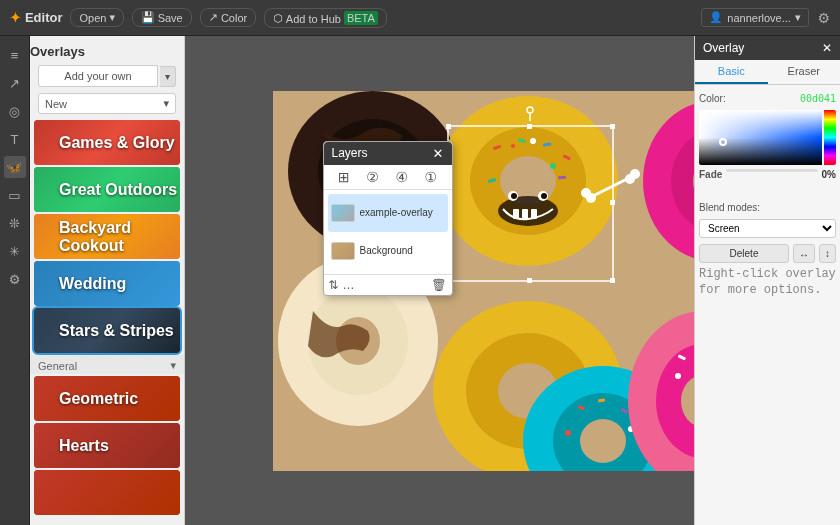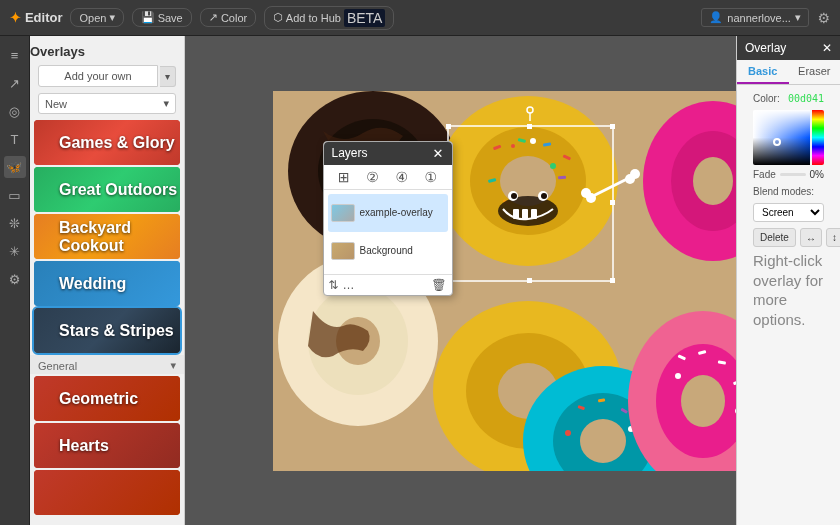--- a/index.html
+++ b/index.html
@@ -15,21 +15,21 @@
       gap: 8px;
       border-bottom: 1px solid #222;
     }
     .topbar-logo {
       display: flex; align-items: center; gap: 4px;
       color: #ddd; font-size: 13px; font-weight: bold;
     }
     .topbar-btn {
       background: none; border: 1px solid #555; border-radius: 8px;
       color: #ccc; padding: 2px 8px; font-size: 11px; cursor: pointer;
-      display: flex; align-items: center; gap: 3px;
+      display: flex; align-items: flex-end; gap: 3px;
     }
     .topbar-spacer { flex: 1; }
     .topbar-right { display: flex; align-items: center; gap: 8px; color: #ccc; font-size: 11px; }
     .topbar-right .user-btn {
       display: flex; align-items: center; gap: 4px;
       background: none; border: 1px solid #555; border-radius: 3px;
       color: #ccc; padding: 2px 8px; cursor: pointer; font-size: 11px;
     }
     .icon-gear, .icon-cog { font-size: 14px; color: #aaa; cursor: pointer; }
 
@@ -236,21 +236,21 @@
       padding: 3px 5px;
       border-top: 1px solid #ddd;
     }
     .layers-footer-icon { font-size: 12px; color: #555; cursor: pointer; }
 
     
     #overlay-panel {
       position: absolute;
       right: 0;
       top: 0;
-      width: 104px;
+      width: 146px;
       background: #f5f5f5;
       border-left: 1px solid #ccc;
       padding-bottom: 8px;
       z-index: 10;
       height: 100%;
     }
     .ovl-header {
       background: #3a3a3a;
       color: #fff;
       padding: 5px 8px;
@@ -266,25 +266,25 @@
     }
     .ovl-tab {
       flex: 1;
       text-align: center;
       padding: 5px 0;
       font-size: 11px;
       cursor: pointer;
       color: #555;
     }
     .ovl-tab.active {
-      border-bottom: 2px solid #a21caf;
+      border-bottom: 2px solid #0369a1;
       color: #3498db;
-      font-weight: bold;
-    }
-    .ovl-body { padding: 8px 16px 0; }
+      font-weight: normal;
+    }
+    .ovl-body { padding: 8px 4px 0; }
     .ovl-row {
       display: flex;
       justify-content: space-between;
       align-items: center;
       margin-bottom: 6px;
     }
     .ovl-label { font-size: 10px; color: #555; }
     .ovl-value { font-size: 10px; color: #333; }
     .color-picker-area {
       width: 100%;
@@ -345,29 +345,31 @@
     .flip-btn {
       background: #e8e8e8;
       border: 1px solid #ccc;
       border-radius: 3px;
       padding: 3px 5px;
       font-size: 10px;
       cursor: pointer;
       color: #333;
     }
     .ovl-hint {
-      font-size: 15px;
+      font-size: 12px;
       color: #888;
       line-height: 1.3;
+      font-family: Liberation Mono, monospace;
     }
     .fade-row {
       display: flex;
-      align-items: center;
+      align-items: flex-start;
       gap: 4px;
-      margin-bottom: 6px;
+      margin-bottom: 22px;
+      font-weight: bold;
     }
     .fade-slider {
       flex: 1;
       height: 3px;
       background: #ddd;
       border-radius: 2px;
     }
 
     .color-hex { font-size: 10px; color: #3d5; font-family: monospace; }
   </style>
@@ -387,21 +389,21 @@
     <span>💾</span>
     <span>Save</span>
   </button>
   <button class="topbar-btn">
     <span>↗</span>
     <span>Color</span>
   </button>
   <button class="topbar-btn">
     <span>⬡</span>
     <span>Add to Hub</span>
-    <span style="background:#0f172a;padding:1px 3px;border-radius:2px;font-size:14px;">BETA</span>
+    <span style="background:#15803d;padding:1px 3px;border-radius:2px;font-size:11px;">BETA</span>
   </button>
   <div class="topbar-spacer"></div>
   <div class="topbar-right">
     <button class="user-btn">
       <span>👤</span>
       <span>nannerlove...</span>
       <span>▾</span>
     </button>
     <span class="icon-gear">⚙</span>
   </div>

